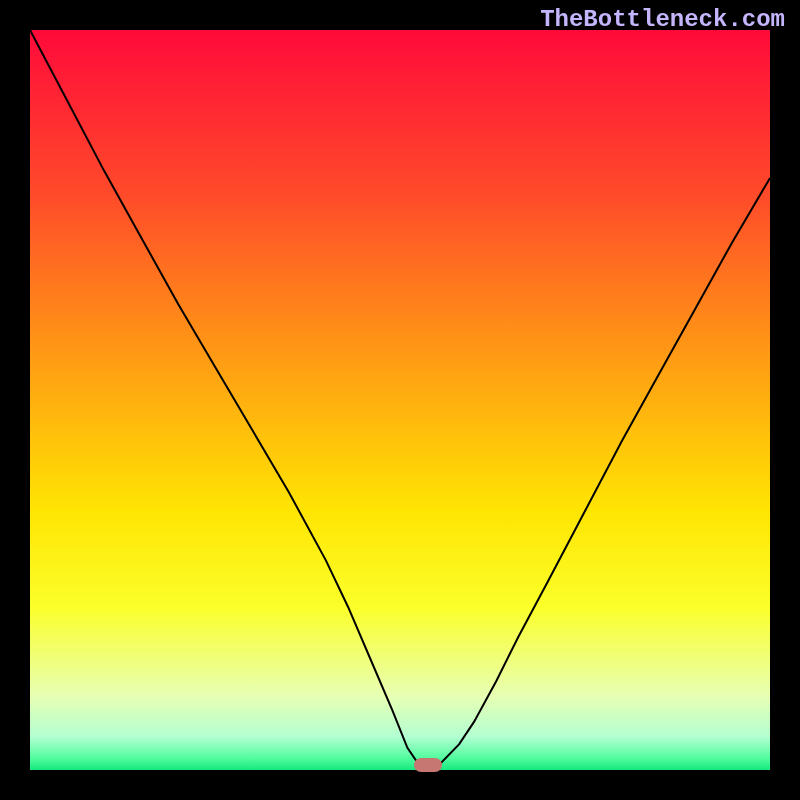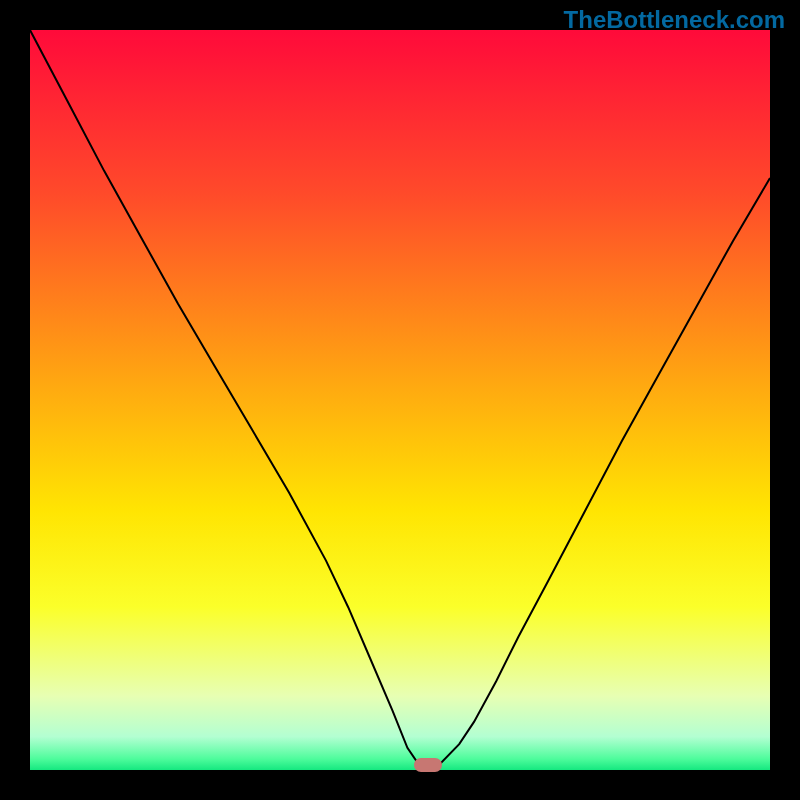--- a/index.html
+++ b/index.html
@@ -15,24 +15,24 @@
     left: 0;
     top: 0;
     width: 800px;
     height: 800px;
     background: #000;
   }
   .watermark {
     position: absolute;
     top: 6px;
     right: 15px;
-    font-family: Liberation Sans, sans-serif;
+    font-family: Liberation Mono, monospace;
     font-size: 24px;
     font-weight: bold;
-    color: #0369a1;
+    color: #c4b5fd;
     letter-spacing: 0px;
   }
   svg.plot {
     position: absolute;
     left: 30px;
     top: 30px;
     width: 740px;
     height: 740px;
     display: block;
   }

